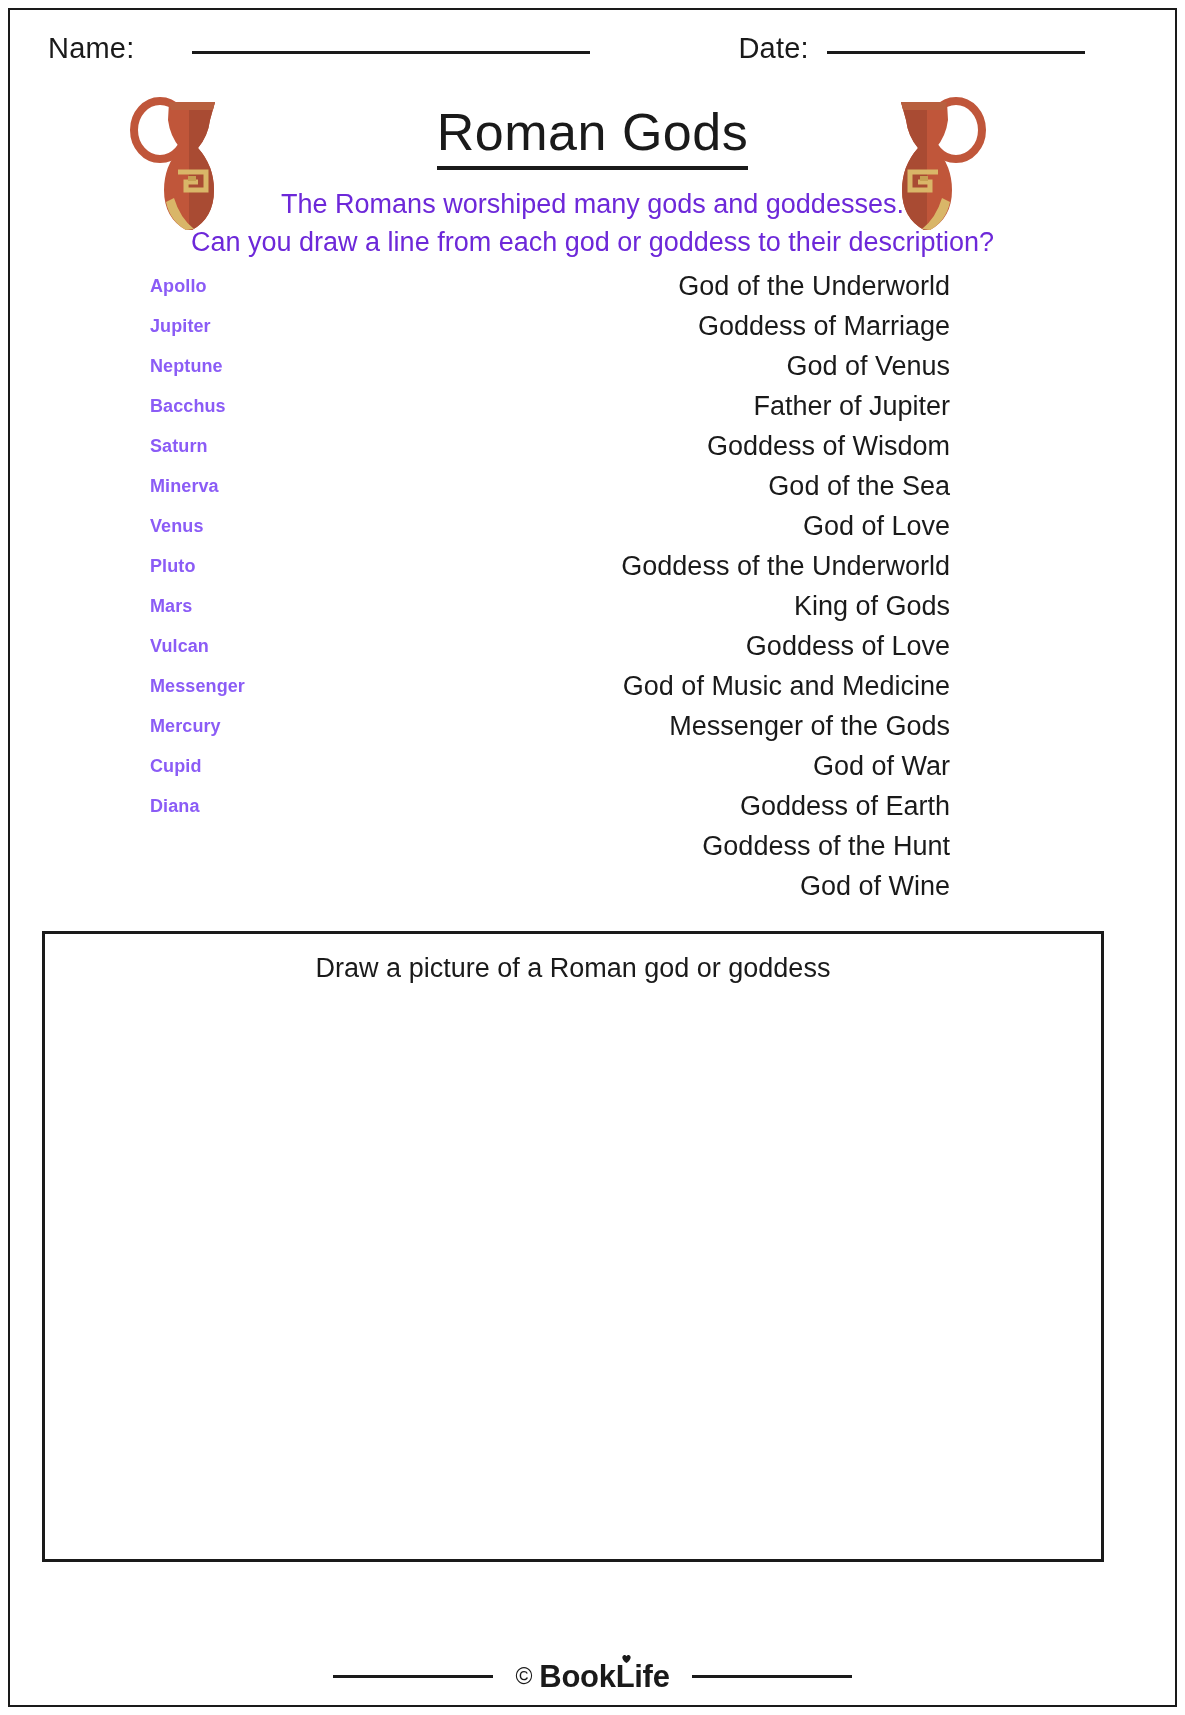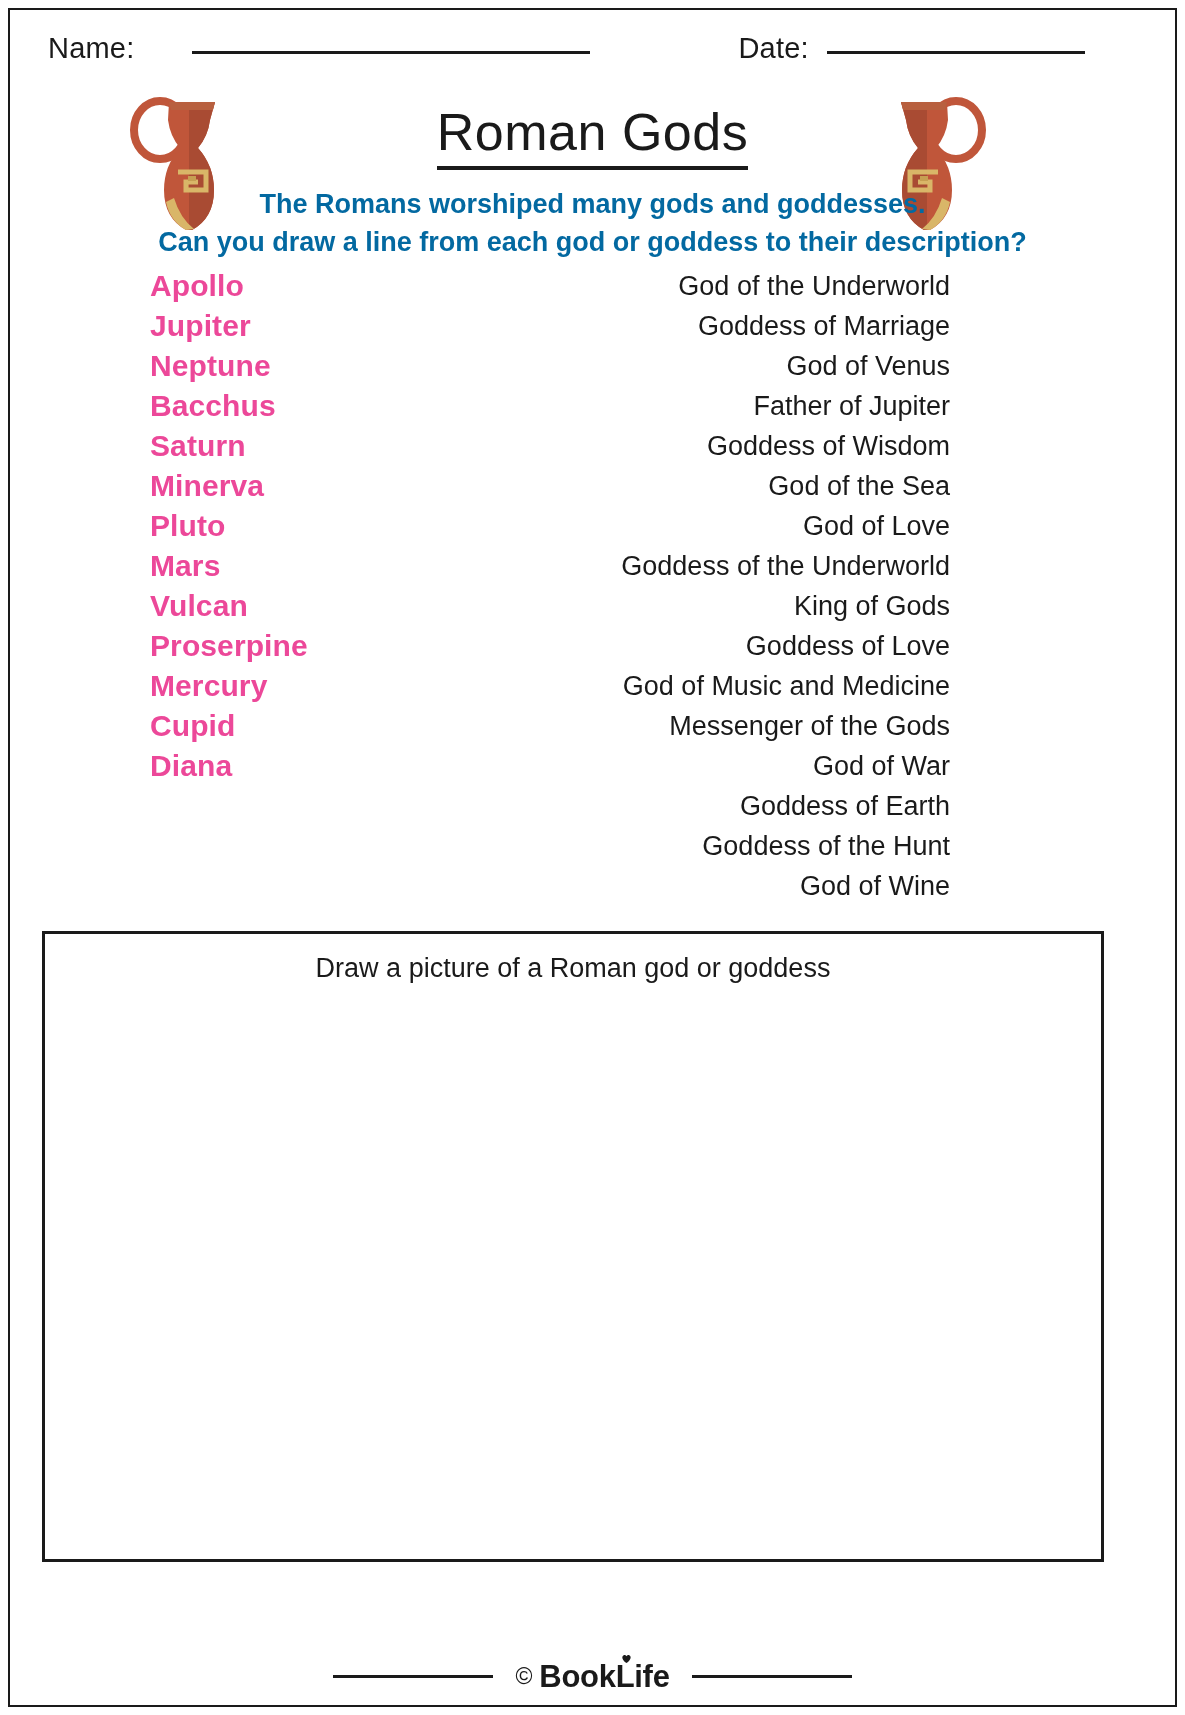--- a/index.html
+++ b/index.html
@@ -87,22 +87,22 @@
     padding-bottom: 4px;
   }
   .intro {
     position: absolute;
     left: 0;
     top: 101px;
     width: 1185px;
     text-align: center;
     font-size: 27px;
     line-height: 38px;
-    color: #0369a1;
-    font-weight: 700;
+    color: #6d28d9;
+    font-weight: 400;
   }
   .intro div { white-space: nowrap; }
 
   
   .vase {
     position: absolute;
     top: 6px;
     width: 120px;
     height: 145px;
   }
@@ -125,23 +125,23 @@
     left: 150px;
     width: 420px;
     text-align: left;
   }
   .col-desc {
     left: 500px;
     width: 450px;
     text-align: right;
   }
   .god-item {
-    font-size: 30px;
+    font-size: 18px;
     font-weight: 700;
-    color: #ec4899;
+    color: #8b5cf6;
     height: 40px;
     line-height: 40px;
     letter-spacing: 0.1px;
     white-space: nowrap;
   }
   .desc-item {
     font-size: 27px;
     font-weight: 400;
     color: #1a1a1a;
     height: 40px;
@@ -270,24 +270,25 @@
   </div>
 
   <div class="match">
     <div class="col col-gods">
       <div class="god-item">Apollo</div>
       <div class="god-item">Jupiter</div>
       <div class="god-item">Neptune</div>
       <div class="god-item">Bacchus</div>
       <div class="god-item">Saturn</div>
       <div class="god-item">Minerva</div>
+      <div class="god-item">Venus</div>
       <div class="god-item">Pluto</div>
       <div class="god-item">Mars</div>
       <div class="god-item">Vulcan</div>
-      <div class="god-item">Proserpine</div>
+      <div class="god-item">Messenger</div>
       <div class="god-item">Mercury</div>
       <div class="god-item">Cupid</div>
       <div class="god-item">Diana</div>
     </div>
 
     <div class="col col-desc">
       <div class="desc-item">God of the Underworld</div>
       <div class="desc-item">Goddess of Marriage</div>
       <div class="desc-item">God of Venus</div>
       <div class="desc-item">Father of Jupiter</div>

